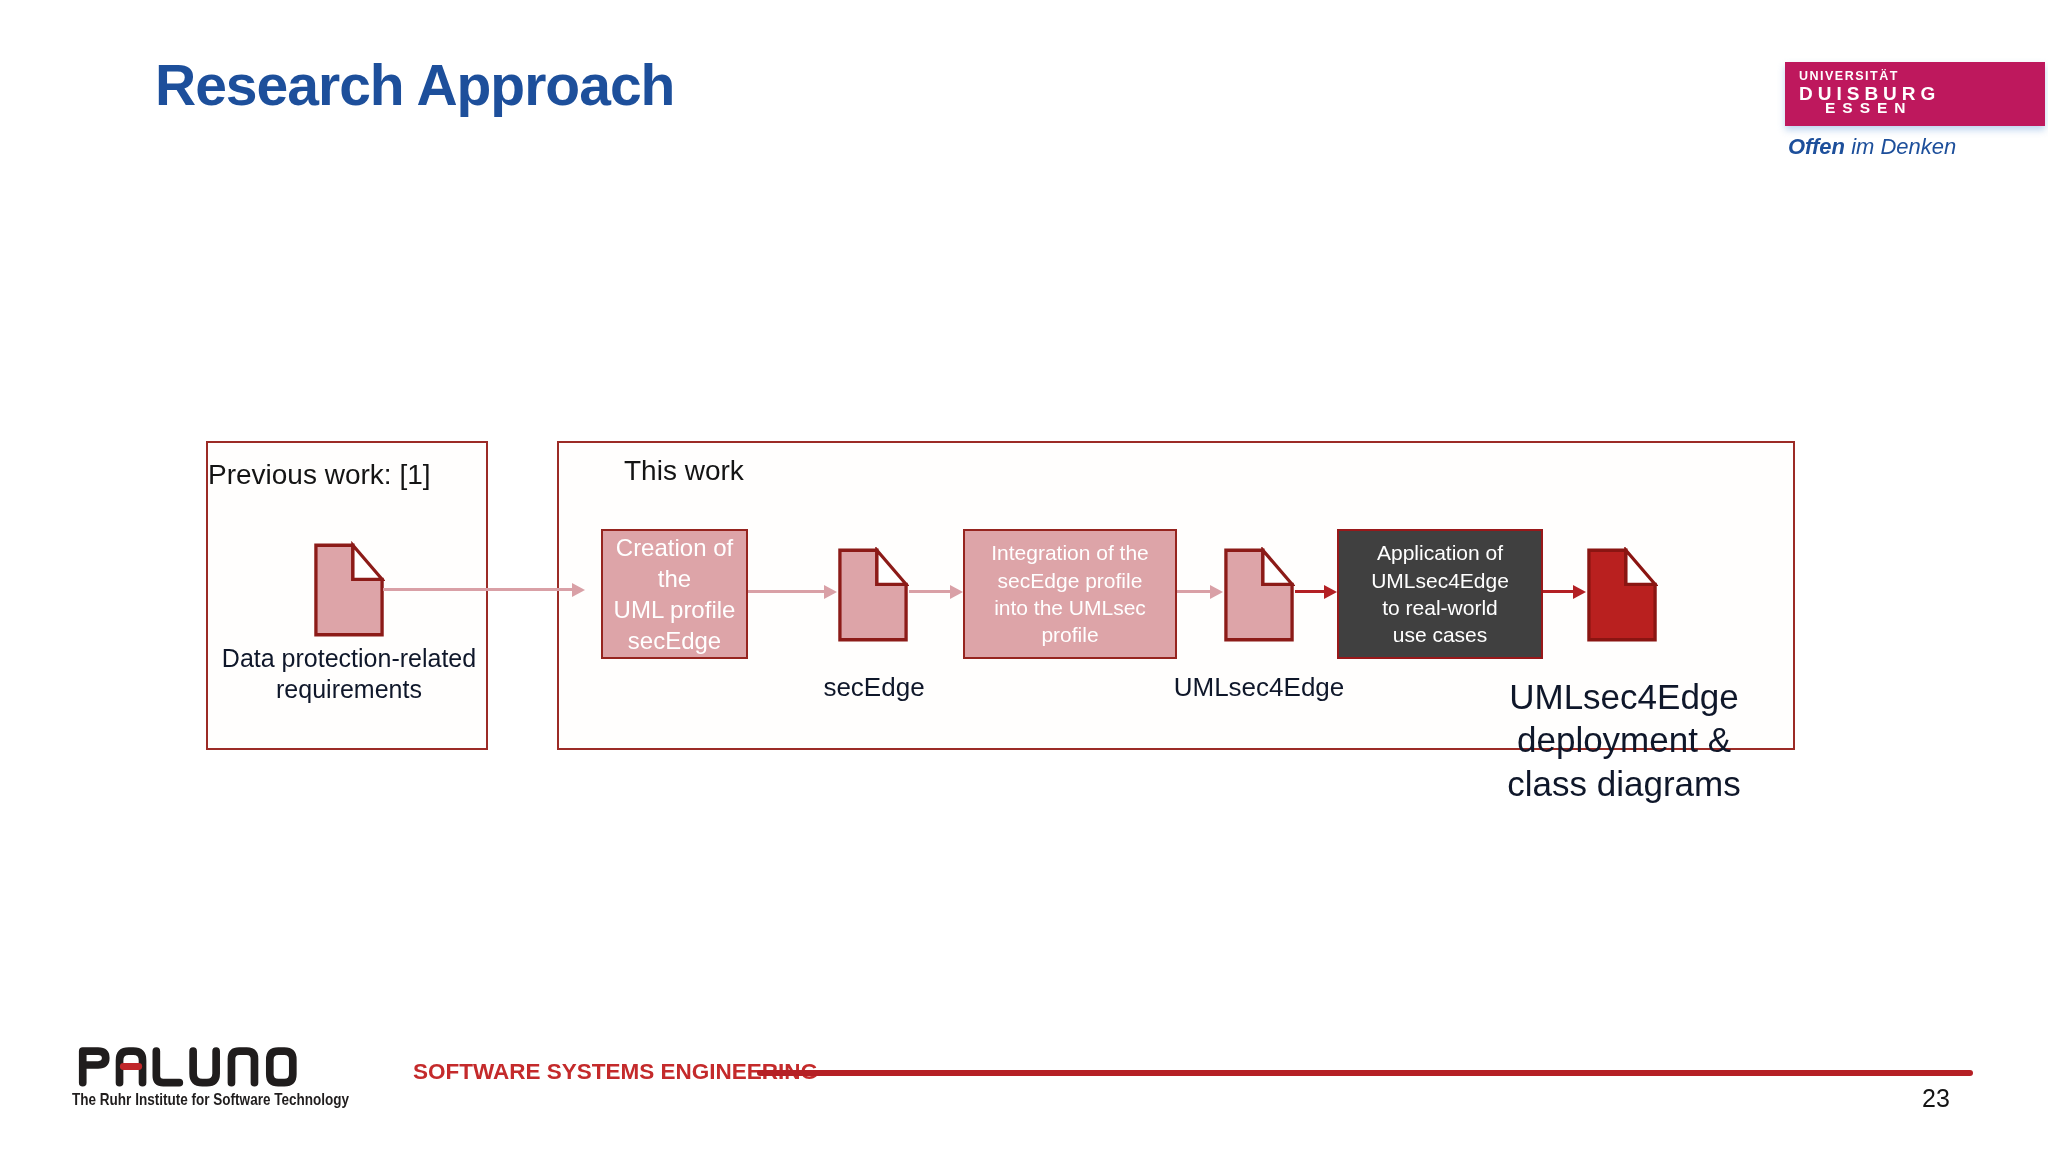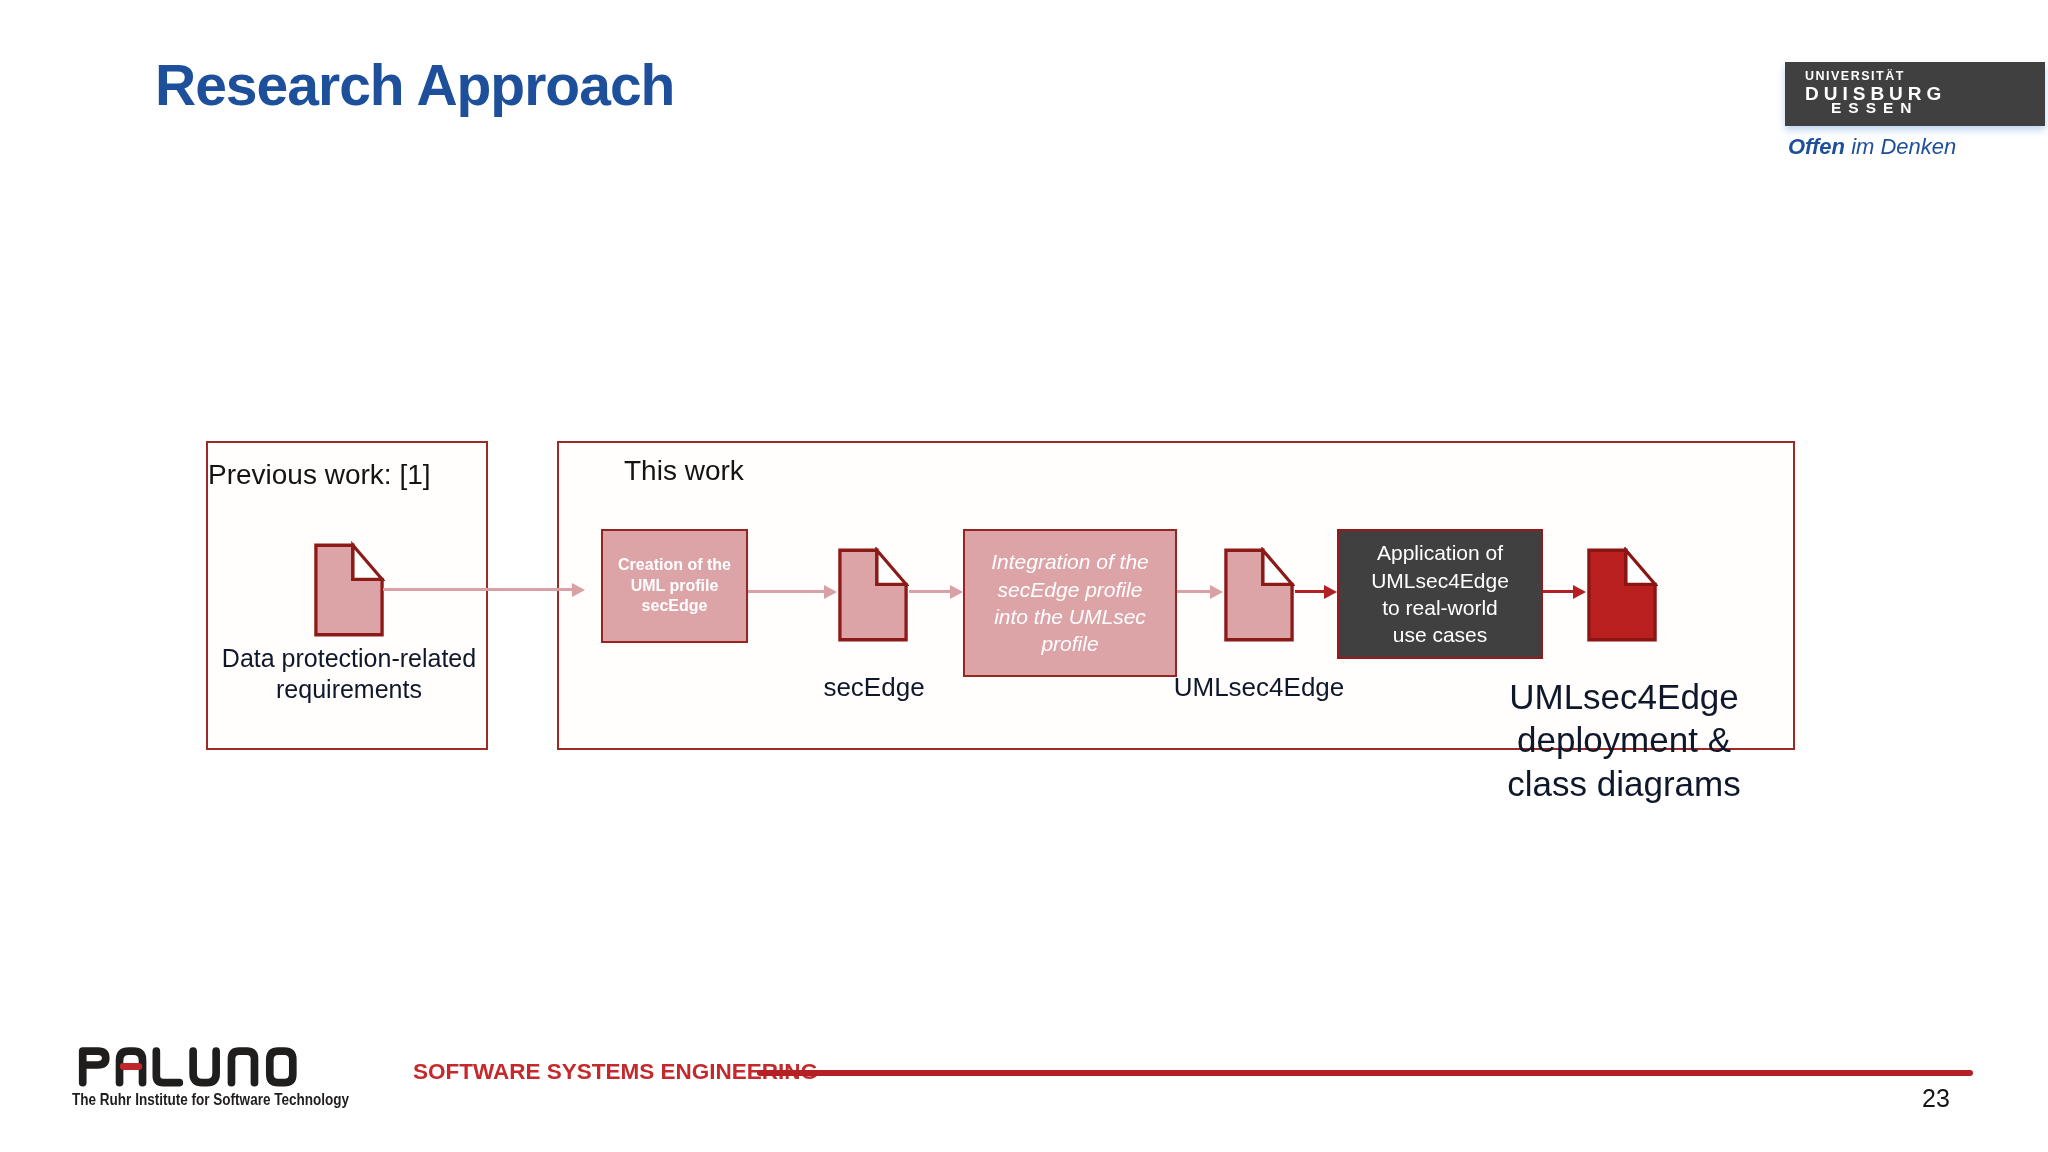--- a/index.html
+++ b/index.html
@@ -7,22 +7,22 @@
     position:relative;width:2048px;height:1152px;background:#ffffff;overflow:hidden;
     font-family:"Liberation Sans","DejaVu Sans",sans-serif;color:#1a1a1a;
   }
   
   .page-title{
     position:absolute;left:155px;top:52px;font-size:57px;font-weight:700;
     letter-spacing:-1px;color:#1d4f9b;
   }
   
   .ude-box{
-    position:absolute;left:1785px;top:62px;width:260px;height:64px;background:#404040;
-    color:#ffffff;padding:7px 0 0 20px;box-sizing:border-box;
+    position:absolute;left:1785px;top:62px;width:260px;height:64px;background:#be185d;
+    color:#ffffff;padding:7px 0 0 14px;box-sizing:border-box;
     box-shadow:0 4px 7px rgba(110,160,220,.45);
   }
   .ude-l1{font-size:12.5px;font-weight:700;letter-spacing:1.5px;}
   .ude-l2{font-size:19px;font-weight:700;letter-spacing:5px;margin-top:1px;line-height:1.05;}
   .ude-l3{font-size:15.5px;font-weight:700;letter-spacing:7px;margin:-4px 0 0 26px;line-height:1;}
   .ude-tagline{position:absolute;left:1788px;top:134px;font-size:22px;font-style:italic;color:#1d4f9b;}
   .ude-tagline .b{font-weight:700;}
   
   .panel{position:absolute;border:2px solid #9c2b26;background:#fffefd;box-sizing:border-box;}
   .panel-prev{left:206px;top:441px;width:282px;height:309px;}
@@ -35,22 +35,22 @@
   .lbl-umlsec{left:590px;top:228px;width:220px;font-size:26px;}
   .lbl-final{left:880px;top:232px;width:370px;font-size:35px;}
   
   .proc{
     position:absolute;display:flex;align-items:center;justify-content:center;
     text-align:center;white-space:pre-line;color:#ffffff;box-sizing:border-box;
     font-size:21px;line-height:1.3;
   }
   .proc.pink{background:#dda4a8;border:2px solid #96241f;}
   .proc.dark{background:#404040;border:2px solid #99181a;}
-  .proc-creation{left:42px;top:86px;width:147px;height:114px;font-size:16px;font-weight:bold;}
-  .proc-integration{left:404px;top:86px;width:214px;height:148px;font-style:italic;}
+  .proc-creation{left:42px;top:86px;width:147px;height:130px;font-size:24px;}
+  .proc-integration{left:404px;top:86px;width:214px;height:130px;}
   .proc-application{left:778px;top:86px;width:206px;height:130px;}
   
   .doc{position:absolute;}
   .doc svg{display:block;width:100%;height:100%;}
   .doc-prev{left:105px;top:98px;width:72px;height:98px;}
   .doc-secedge{left:278px;top:104px;width:72px;height:96px;}
   .doc-umlsec{left:664px;top:104px;width:72px;height:96px;}
   .doc-final{left:1027px;top:104px;width:72px;height:96px;}
   .doc.pink .body{fill:#dda4a8;stroke:#8c1b18;}
   .doc.pink .flap{fill:#ffffff;stroke:#8c1b18;}

